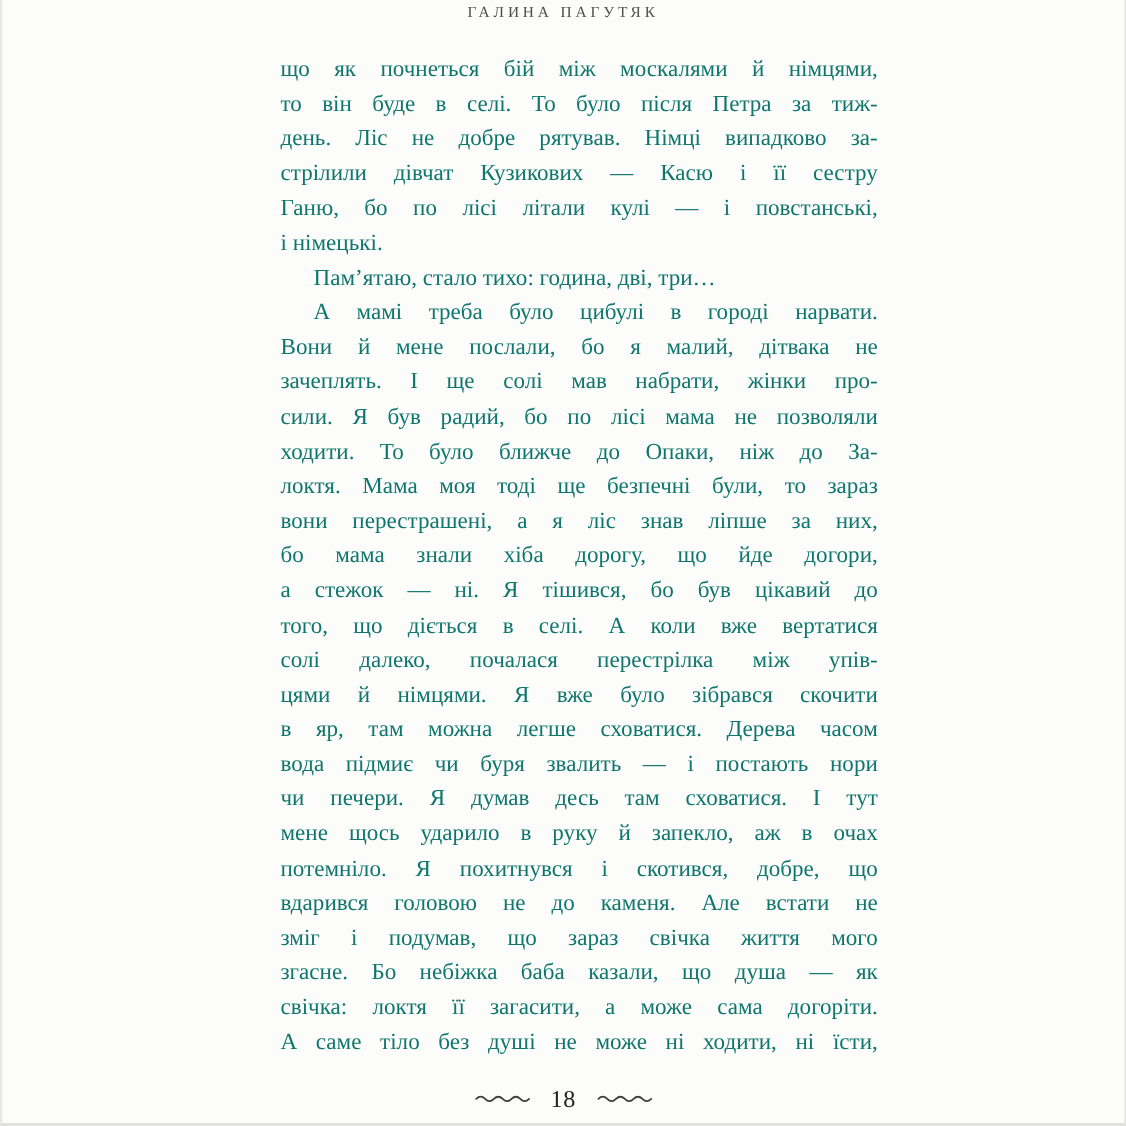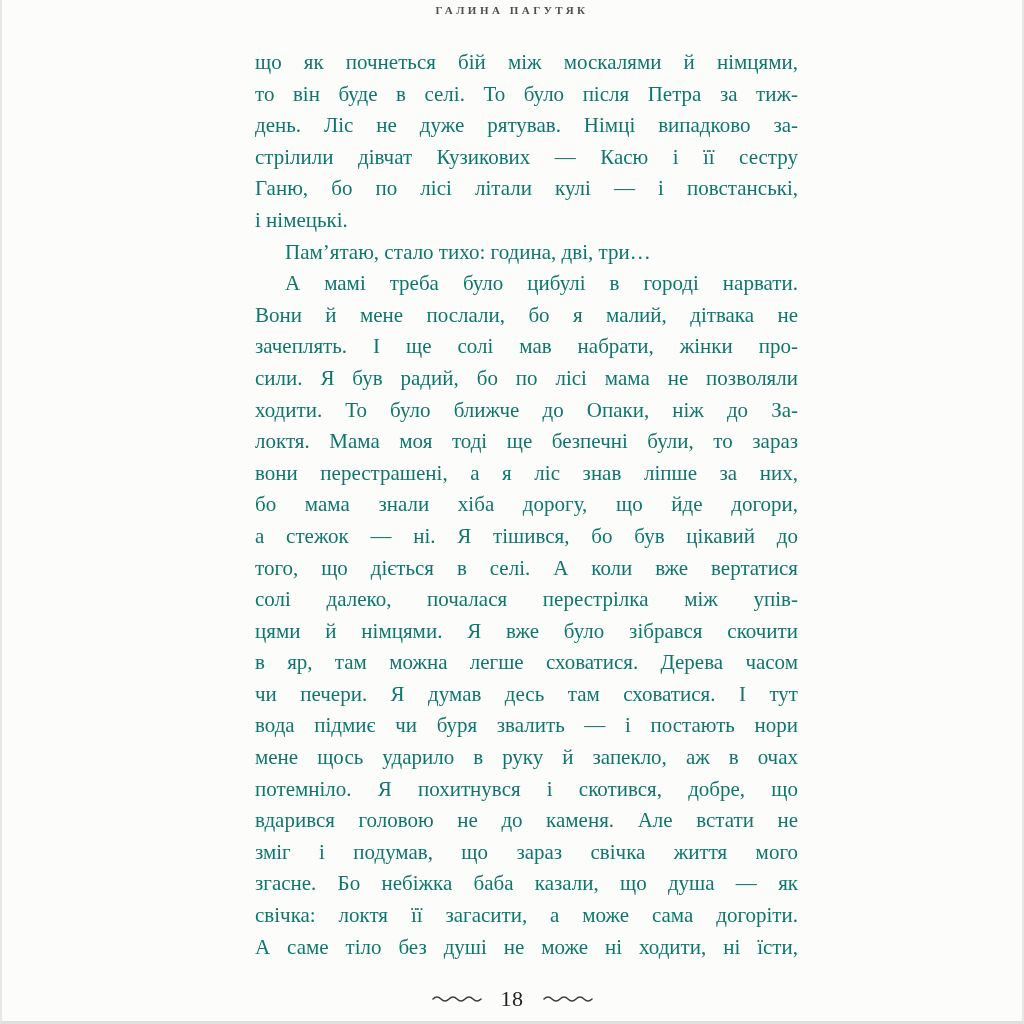--- a/index.html
+++ b/index.html
@@ -16,22 +16,22 @@
     border-left: 2px solid #e7e7e4;
     border-right: 2px solid #e7e7e4;
     border-bottom: 3px solid #e0e0dd;
     color: #1c1c1c;
     overflow: hidden;
   }
   .running-head {
     position: absolute;
     top: 4px; left: 0; width: 100%;
     text-align: center;
-    font-size: 11px;
-    font-weight: bold;
+    font-size: 14px;
+    font-weight: normal;
     letter-spacing: 3.5px;
     color: #4e4e4c;
   }
   .body-text {
     position: absolute;
     top: 47px;
     left: 253px;
     width: 543px;
     font-size: 21px;
     line-height: 31.6px;
@@ -71,21 +71,21 @@
 <div class="page">
 
   <header class="running-head">
     <span>ГАЛИНА ПАГУТЯК</span>
   </header>
 
   <main class="body-text">
       <div class="para">
         <div class="line">що як почнеться бій між москалями й німцями,</div>
         <div class="line">то він буде в селі. То було після Петра за тиж-</div>
-        <div class="line">день. Ліс не дуже рятував. Німці випадково за-</div>
+        <div class="line">день. Ліс не добре рятував. Німці випадково за-</div>
         <div class="line">стрілили дівчат Кузикових — Касю і її сестру</div>
         <div class="line">Ганю, бо по лісі літали кулі — і повстанські,</div>
         <div class="line line-left">і німецькі.</div>
       </div>
       <div class="para">
         <div class="line line-left line-indent">Пам’ятаю, стало тихо: година, дві, три…</div>
       </div>
       <div class="para">
         <div class="line line-indent">А мамі треба було цибулі в городі нарвати.</div>
         <div class="line">Вони й мене послали, бо я малий, дітвака не</div>
@@ -93,22 +93,22 @@
         <div class="line">сили. Я був радий, бо по лісі мама не позволяли</div>
         <div class="line">ходити. То було ближче до Опаки, ніж до За-</div>
         <div class="line">локтя. Мама моя тоді ще безпечні були, то зараз</div>
         <div class="line">вони перестрашені, а я ліс знав ліпше за них,</div>
         <div class="line">бо мама знали хіба дорогу, що йде догори,</div>
         <div class="line">а стежок — ні. Я тішився, бо був цікавий до</div>
         <div class="line">того, що діється в селі. А коли вже вертатися</div>
         <div class="line">солі далеко, почалася перестрілка між упів-</div>
         <div class="line">цями й німцями. Я вже було зібрався скочити</div>
         <div class="line">в яр, там можна легше сховатися. Дерева часом</div>
+        <div class="line">вода підмиє чи буря звалить — і постають нори</div>
         <div class="line">чи печери. Я думав десь там сховатися. І тут</div>
-        <div class="line">вода підмиє чи буря звалить — і постають нори</div>
         <div class="line">мене щось ударило в руку й запекло, аж в очах</div>
         <div class="line">потемніло. Я похитнувся і скотився, добре, що</div>
         <div class="line">вдарився головою не до каменя. Але встати не</div>
         <div class="line">зміг і подумав, що зараз свічка життя мого</div>
         <div class="line">згасне. Бо небіжка баба казали, що душа — як</div>
         <div class="line">свічка: локтя її загасити, а може сама догоріти.</div>
         <div class="line">А саме тіло без душі не може ні ходити, ні їсти,</div>
       </div>
     </main>
 

